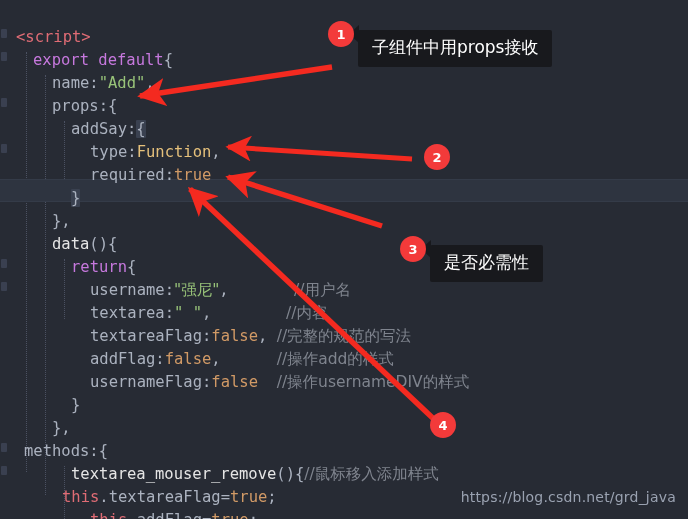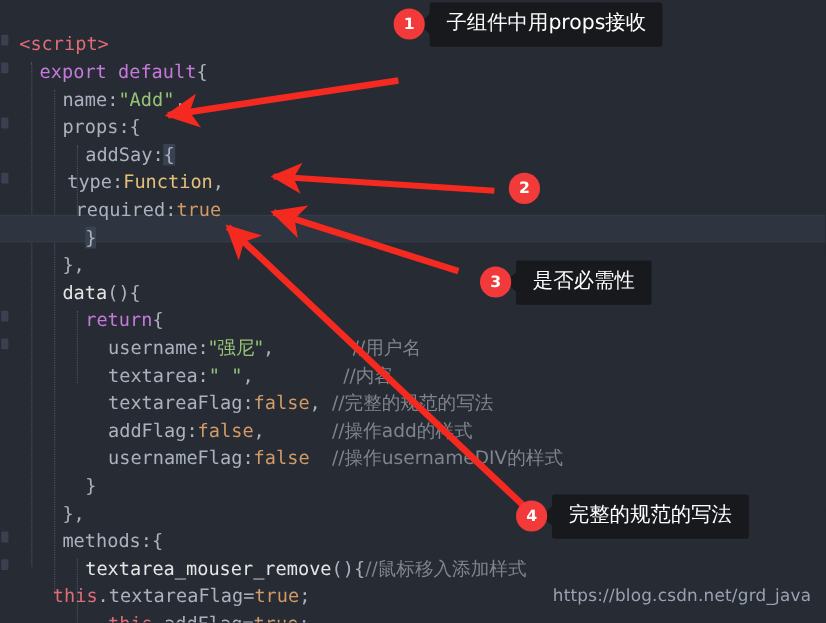--- a/index.html
+++ b/index.html
@@ -125,20 +125,21 @@
   }
   .bubble {
     background: #18191d;
     color: #ffffff;
     font-family: "DejaVu Sans", sans-serif;
     font-size: 17px;
     padding: 8px 14px 9px 14px;
     border-radius: 2px;
     white-space: nowrap;
     line-height: 1.15;
+    margin-top: 28px;
   }
   .bubble-tail {
     position: absolute;
     left: -9px;
     top: 50%;
     transform: translateY(-50%);
     width: 0; height: 0;
     border-top: 9px solid transparent;
     border-bottom: 9px solid transparent;
     border-right: 10px solid #18191d;
@@ -180,36 +181,36 @@
     <div class="indent-guide" style="left:64px; top:466px; height:53px;"></div>
 
     <div class="hl-row" style="top:179px"></div>
 
     <div class="code" id="code-lines">
         <div class="line" style="top: 26px;"><span class="txt" style="padding-left: 16px;"><span class="t-tag">&lt;script&gt;</span></span></div>
         <div class="line" style="top: 49px;"><span class="txt" style="padding-left: 33px;"><span class="t-kw">export </span><span class="t-kw">default</span><span class="t-punc">{</span></span></div>
         <div class="line" style="top: 72px;"><span class="txt" style="padding-left: 52px;"><span class="t-prop">name</span><span class="t-punc">:</span><span class="t-str">"Add"</span><span class="t-punc">,</span></span></div>
         <div class="line" style="top: 95px;"><span class="txt" style="padding-left: 52px;"><span class="t-prop">props</span><span class="t-punc">:{</span></span></div>
         <div class="line" style="top: 118px;"><span class="txt" style="padding-left: 71px;"><span class="t-prop">addSay</span><span class="t-punc">:</span><span class="t-punc brace-hl">{</span></span></div>
-        <div class="line" style="top: 141px;"><span class="txt" style="padding-left: 56px;"><span class="t-prop">type</span><span class="t-punc">:</span><span class="t-type">Function</span><span class="t-punc">,</span></span></div>
-        <div class="line" style="top: 164px;"><span class="txt" style="padding-left: 63px; text-align: right;"><span class="t-prop">required</span><span class="t-punc">:</span><span class="t-bool">true</span></span></div>
+        <div class="line" style="top: 141px;"><span class="txt" style="padding-left: 90px;"><span class="t-prop">type</span><span class="t-punc">:</span><span class="t-type">Function</span><span class="t-punc">,</span></span></div>
+        <div class="line" style="top: 164px;"><span class="txt" style="padding-left: 90px; text-align: right;"><span class="t-prop">required</span><span class="t-punc">:</span><span class="t-bool">true</span></span></div>
         <div class="line" style="top: 187px;"><span class="txt" style="padding-left: 71px;"><span class="t-punc brace-hl">}</span></span></div>
         <div class="line" style="top: 210px;"><span class="txt" style="padding-left: 52px;"><span class="t-punc">},</span></span></div>
         <div class="line" style="top: 233px;"><span class="txt" style="padding-left: 52px;"><span class="t-fn">data</span><span class="t-punc">(){</span></span></div>
         <div class="line" style="top: 256px;"><span class="txt" style="padding-left: 71px;"><span class="t-kw">return</span><span class="t-punc">{</span></span></div>
         <div class="line" style="top: 279px;"><span class="txt" style="padding-left: 90px;"><span class="t-prop">username</span><span class="t-punc">:</span><span class="t-str cjk">"强尼"</span><span class="t-punc">,</span><span class="t-punc">       </span><span class="t-com cjk">//用户名</span></span></div>
         <div class="line" style="top: 302px;"><span class="txt" style="padding-left: 90px;"><span class="t-prop">textarea</span><span class="t-punc">:</span><span class="t-str">" "</span><span class="t-punc">,</span><span class="t-punc">        </span><span class="t-com cjk">//内容</span></span></div>
         <div class="line" style="top: 325px;"><span class="txt" style="padding-left: 90px;"><span class="t-prop">textareaFlag</span><span class="t-punc">:</span><span class="t-bool">false</span><span class="t-punc">, </span><span class="t-com cjk">//完整的规范的写法</span></span></div>
         <div class="line" style="top: 348px;"><span class="txt" style="padding-left: 90px;"><span class="t-prop">addFlag</span><span class="t-punc">:</span><span class="t-bool">false</span><span class="t-punc">,</span><span class="t-punc">      </span><span class="t-com cjk">//操作add的样式</span></span></div>
         <div class="line" style="top: 371px;"><span class="txt" style="padding-left: 90px;"><span class="t-prop">usernameFlag</span><span class="t-punc">:</span><span class="t-bool">false</span><span class="t-punc">  </span><span class="t-com cjk">//操作usernameDIV的样式</span></span></div>
         <div class="line" style="top: 394px;"><span class="txt" style="padding-left: 71px;"><span class="t-punc">}</span></span></div>
         <div class="line" style="top: 417px;"><span class="txt" style="padding-left: 52px;"><span class="t-punc">},</span></span></div>
-        <div class="line" style="top: 440px;"><span class="txt" style="padding-left: 52px;"><span class="t-prop">methods</span><span class="t-punc">:{</span></span></div>
+        <div class="line" style="top: 440px;"><span class="txt" style="padding-left: 24px;"><span class="t-prop">methods</span><span class="t-punc">:{</span></span></div>
         <div class="line" style="top: 463px;"><span class="txt" style="padding-left: 71px;"><span class="t-fn">textarea_mouser_remove</span><span class="t-punc">(){</span><span class="t-com cjk">//鼠标移入添加样式</span></span></div>
-        <div class="line" style="top: 486px;"><span class="txt" style="padding-left: 44px;"><span class="t-this">this</span><span class="t-punc">.</span><span class="t-prop">textareaFlag</span><span class="t-punc">=</span><span class="t-bool">true</span><span class="t-punc">;</span></span></div>
+        <div class="line" style="top: 486px;"><span class="txt" style="padding-left: 62px;"><span class="t-this">this</span><span class="t-punc">.</span><span class="t-prop">textareaFlag</span><span class="t-punc">=</span><span class="t-bool">true</span><span class="t-punc">;</span></span></div>
         <div class="line" style="top: 509px;"><span class="txt" style="padding-left: 90px;"><span class="t-this">this</span><span class="t-punc">.</span><span class="t-prop">addFlag</span><span class="t-punc">=</span><span class="t-bool">true</span><span class="t-punc">;</span></span></div>
       </div>
   </div>
 
   <svg class="arrows" width="688" height="519" viewBox="0 0 688 519">
     <defs>
       <marker id="ah" viewBox="0 0 10 10" refX="9" refY="5" markerWidth="5.2" markerHeight="5.2" orient="auto-start-reverse">
         <path d="M 0 0 L 10 5 L 0 10 L 2.6 5 z" fill="#f42a20"></path>
       </marker>
     </defs>
@@ -238,20 +239,16 @@
   <div class="callout" style="left:400px; top:217px;">
     <div class="badge">3</div>
     <div class="bubble-wrap">
       <div class="bubble-tail"></div>
       <div class="bubble">是否必需性</div>
     </div>
   </div>
 
   <div class="callout" style="left:430px; top:412px;">
     <div class="badge">4</div>
-    <div class="bubble-wrap">
-      <div class="bubble-tail"></div>
-      <div class="bubble">完整的规范的写法</div>
-    </div>
   </div>
 
   <div class="watermark">https://blog.csdn.net/grd_java</div>
 </div>
 
 </body></html>

